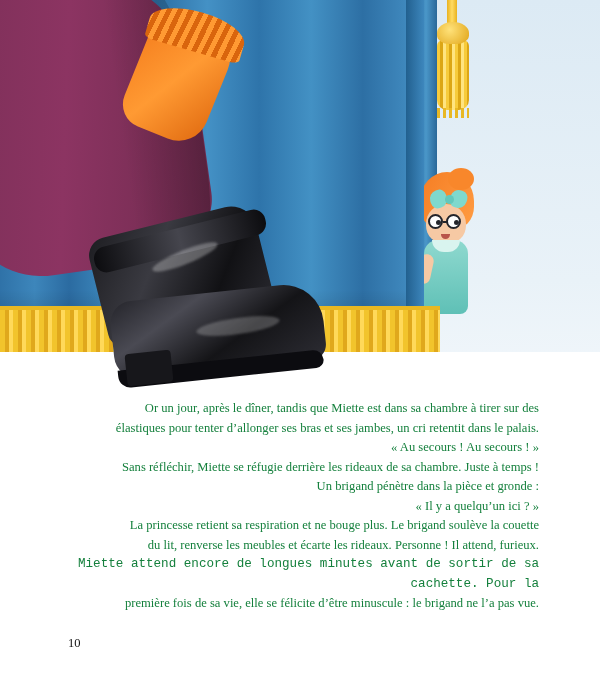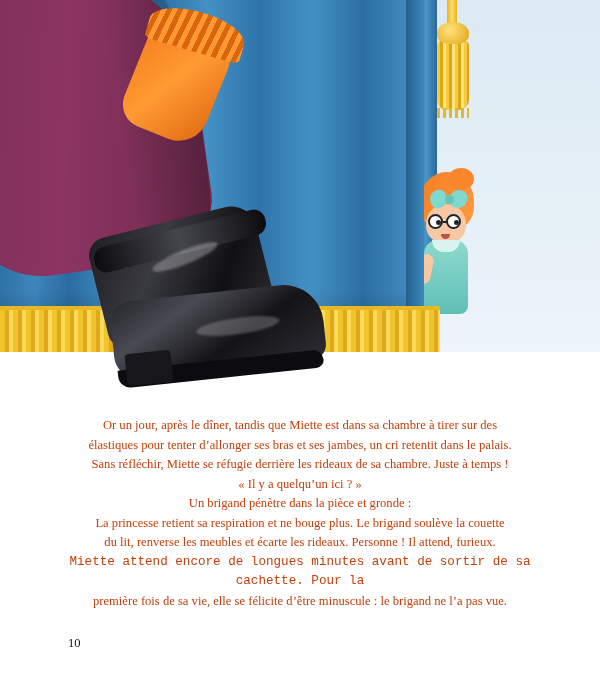--- a/index.html
+++ b/index.html
@@ -316,27 +316,27 @@
     position: absolute;
     left: 406px; top: 0;
     width: 18px; height: 330px;
     background: linear-gradient(90deg,#22608f,#3d87bd);
   }
 
   
   #text-block {
     position: absolute;
     left: 61px;
-    top: 416px;
+    top: 399px;
     width: 478px;
     font-family: "Liberation Serif", serif;
     font-size: 12.6px;
     line-height: 19.5px;
-    color: #c2410c;
-    text-align: center;
+    color: #15803d;
+    text-align: right;
   }
   #text-block p {
     margin: 0;
   }
   #text-block p.gap {
     font-family: Liberation Mono, monospace;
   }
 
   #page-number {
     position: absolute;
@@ -397,23 +397,24 @@
     <div class="boot-foot"></div>
     <div class="boot-sole"></div>
     <div class="boot-strap"></div>
     <div class="boot-shine-1"></div>
     <div class="boot-shine-2"></div>
   </div>
 
   <div id="text-block">
     <p>Or un jour, après le dîner, tandis que Miette est dans sa chambre à tirer sur des</p>
     <p>élastiques pour tenter d’allonger ses bras et ses jambes, un cri retentit dans le palais.</p>
+    <p>« Au secours ! Au secours ! »</p>
     <p>Sans réfléchir, Miette se réfugie derrière les rideaux de sa chambre. Juste à temps !</p>
+    <p>Un brigand pénètre dans la pièce et gronde :</p>
     <p>« Il y a quelqu’un ici ? »</p>
-    <p>Un brigand pénètre dans la pièce et gronde :</p>
     <p>La princesse retient sa respiration et ne bouge plus. Le brigand soulève la couette</p>
     <p>du lit, renverse les meubles et écarte les rideaux. Personne ! Il attend, furieux.</p>
     <p class="gap">Miette attend encore de longues minutes avant de sortir de sa cachette. Pour la</p>
     <p>première fois de sa vie, elle se félicite d’être minuscule : le brigand ne l’a pas vue.</p>
   </div>
 
   <div id="page-number">10</div>
 </div>
 
 </body></html>

